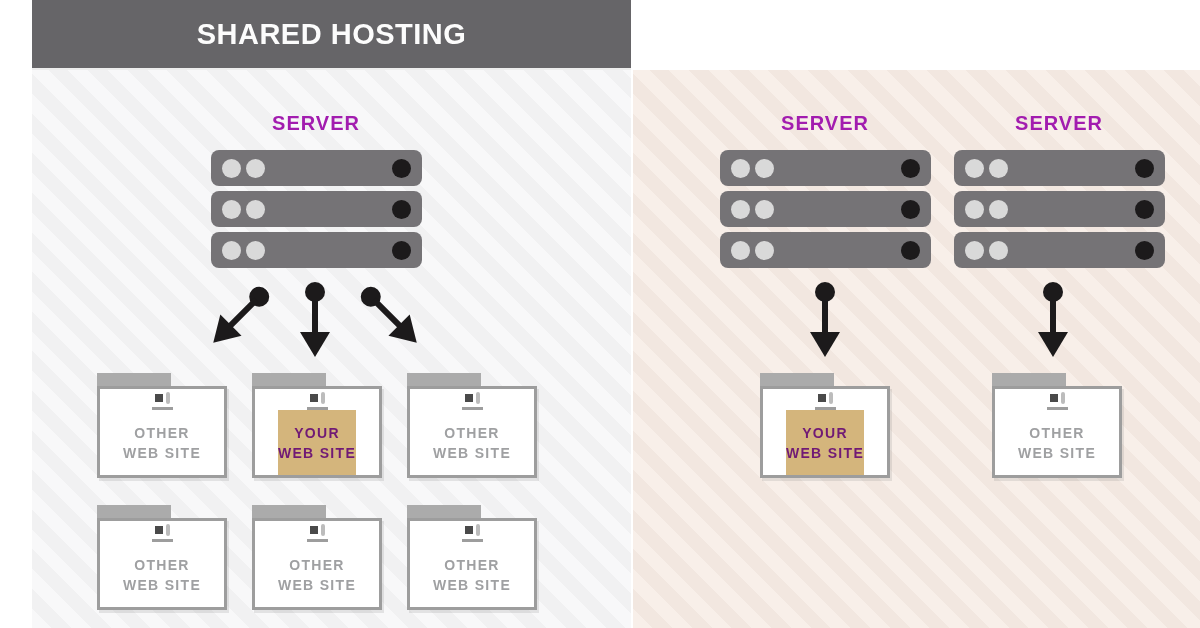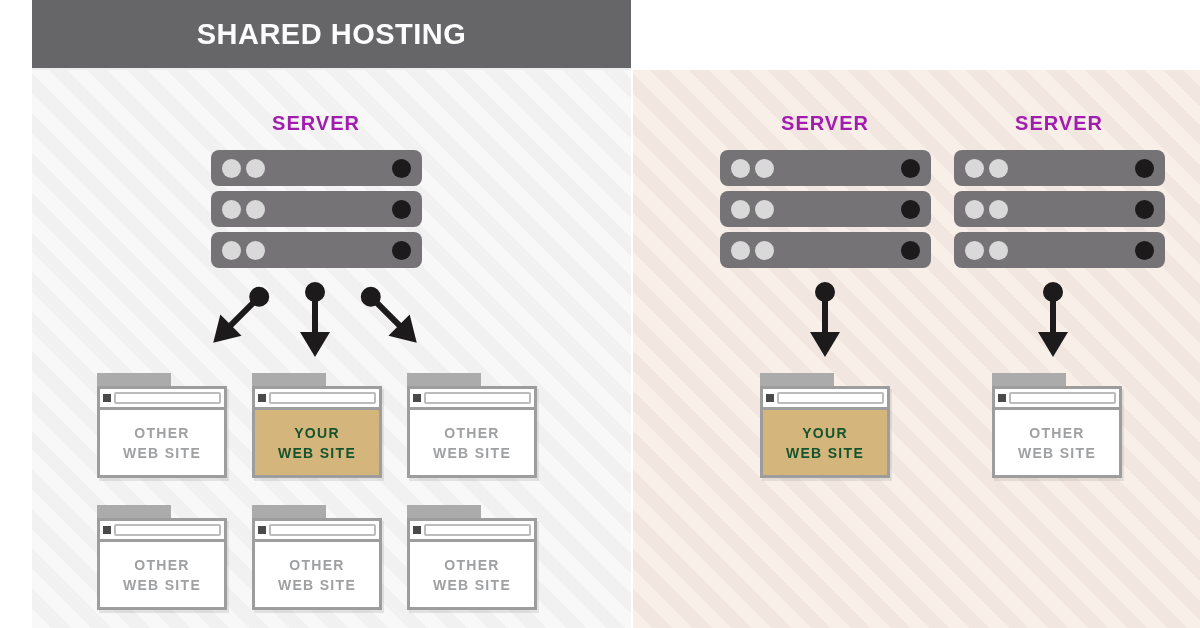--- a/index.html
+++ b/index.html
@@ -48,34 +48,35 @@
   .arrow svg{display:block;}
   .arrow.diag-left{transform:rotate(45deg);}
   .arrow.diag-right{transform:rotate(-45deg);}
   
   .folder{position:absolute;width:130px;}
   .folder-tab{width:74px;height:13px;background:#ababab;}
   .folder-body{
     height:92px;border:3px solid #9d9d9d;background:#fff;
     box-sizing:border-box;display:flex;flex-direction:column;
     box-shadow:2px 3px 0 rgba(130,130,130,.18);
+    align-items:center;
   }
   .folder-bar{
     display:flex;align-items:center;gap:3px;padding:3px;
     border-bottom:3px solid #9d9d9d;background:#fff;
   }
   .bar-square{width:8px;height:8px;background:#4a4a4a;flex:none;}
   .bar-field{flex:1;height:8px;background:#fff;border:2px solid #bcbcbc;border-radius:2px;}
   .folder-content{
     flex:1;display:flex;flex-direction:column;align-items:center;justify-content:center;
     gap:6px;background:#fff;
   }
   .f-line{font-size:14px;font-weight:bold;letter-spacing:1.3px;color:#9fa0a2;line-height:1;}
   .folder.your .folder-content{background:#d4b57c;}
-  .folder.your .f-line{color:#14532d;}
+  .folder.your .f-line{color:#701a75;}
 </style>
 </head>
 <body>
 
 <div class="canvas">
 
   <div class="bg shared"></div>
   <div class="bg vps"></div>
   <div class="divider"></div>
 

